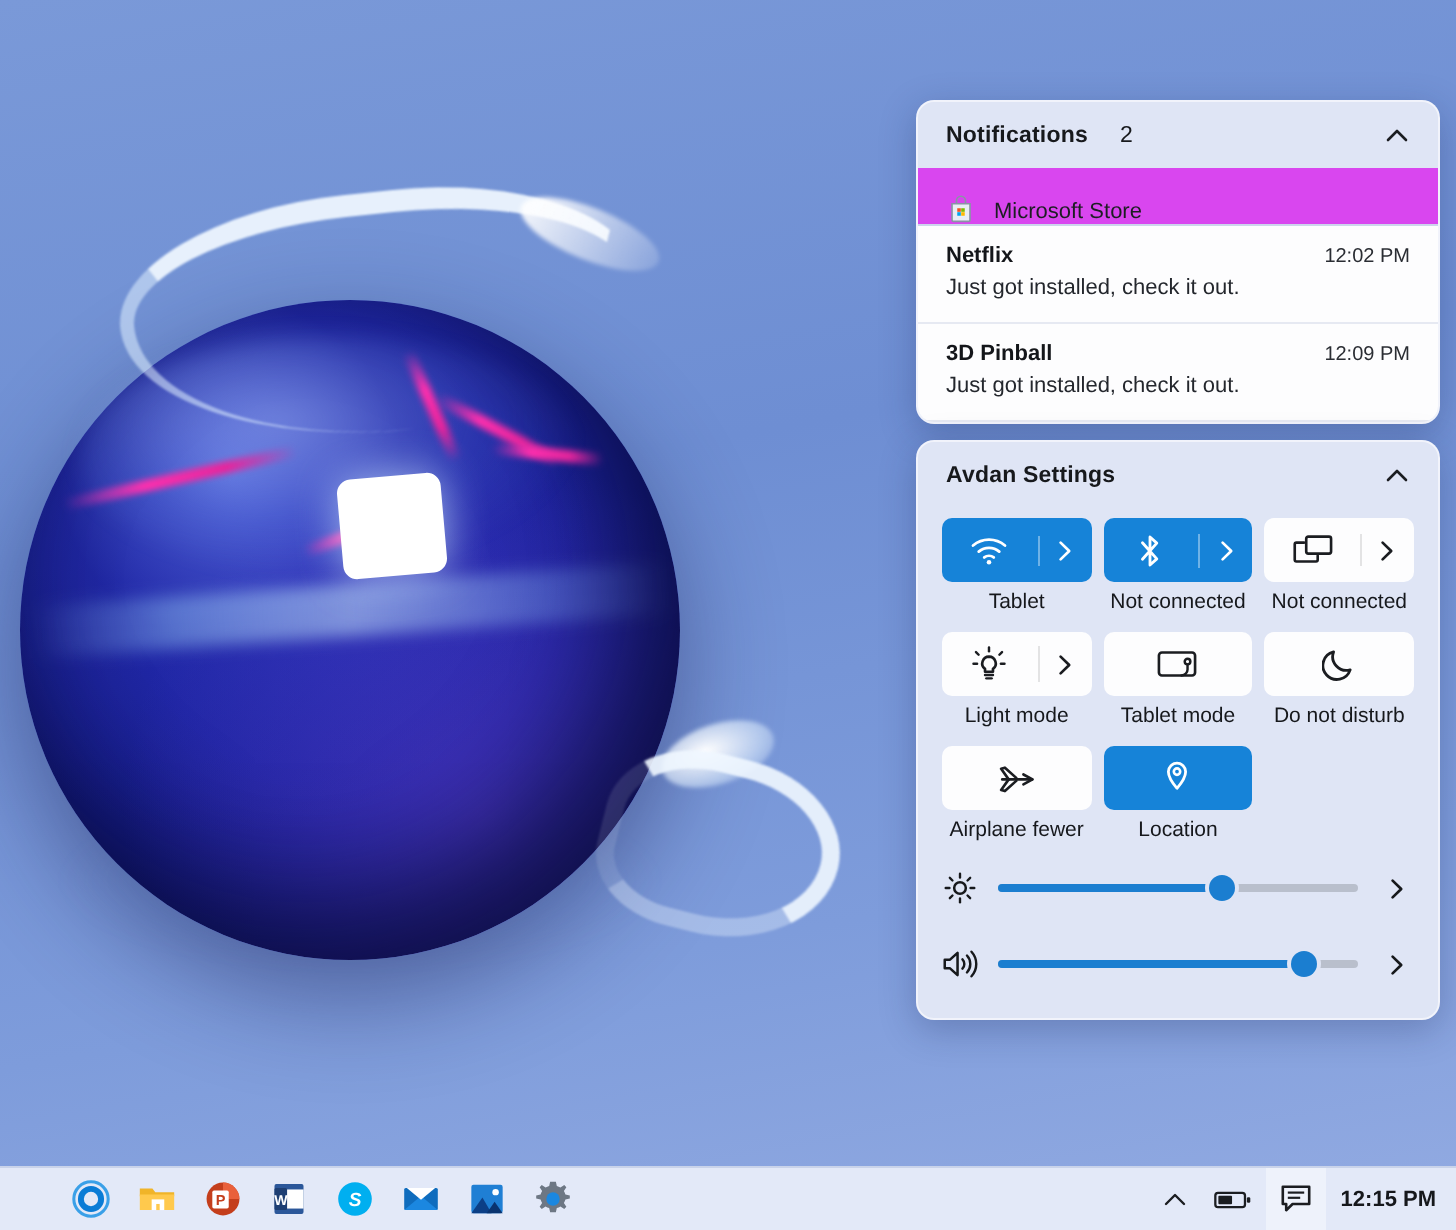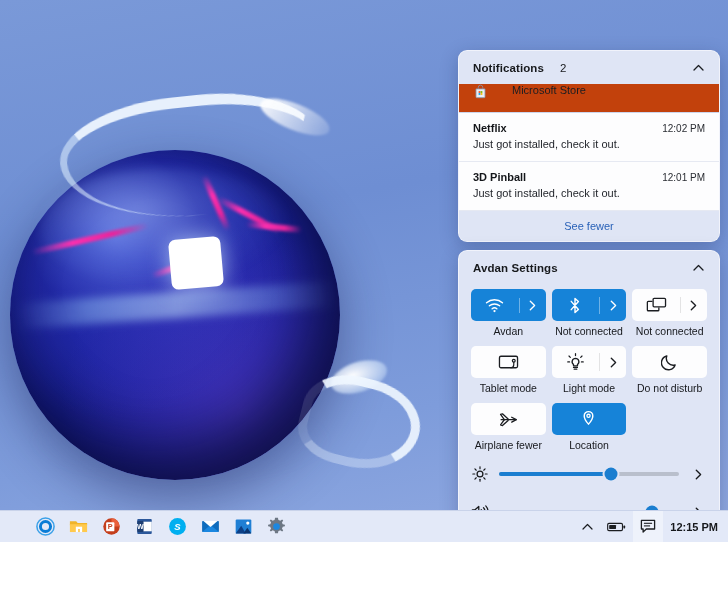--- a/index.html
+++ b/index.html
@@ -7,21 +7,21 @@
   html, body {
     width: 728px;
     height: 615px;
     overflow: hidden;
     font-family: "Liberation Sans", sans-serif;
   }
 
   #desktop {
     position: relative;
     width: 728px;
-    height: 542px;
+    height: 615px;
     background: linear-gradient(170deg, #7a99d8 0%, #6e8ed3 38%, #7e9cdb 72%, #93abe2 100%);
     overflow: hidden;
   }
 
   
   .wp { position: absolute; pointer-events: none; }
 
   #wp-sphere {
     width: 330px; height: 330px;
     left: 10px; top: 150px;
@@ -141,26 +141,26 @@
   .head-spacer { flex: 1; }
   .collapse-btn {
     width: 24px; height: 22px;
     display: flex; align-items: center; justify-content: center;
     border-radius: 4px;
     cursor: pointer;
   }
 
   
   .notif-group-head {
-    background: #c2410c;
+    background: #d946ef;
     height: 29px;
     display: flex;
-    align-items: flex-start;
+    align-items: flex-end;
     padding: 0 14px;
-    gap: 24px;
+    gap: 9px;
     border-bottom: 1px solid #ccd5ec;
   }
   .notif-group-name { font-size: 11px; color: #1c1e22; }
 
   .notif-card {
     background: #fdfdfe;
     padding: 9px 14px 11px 14px;
     border-bottom: 1px solid #e6e9f2;
   }
   .notif-row1 { display: flex; align-items: baseline; justify-content: space-between; }
@@ -348,26 +348,25 @@
         <div class="notif-row1">
           <span class="notif-app">Netflix</span>
           <span class="notif-time">12:02 PM</span>
         </div>
         <div class="notif-body">Just got installed, check it out.</div>
       </div>
 
       <div class="notif-card">
         <div class="notif-row1">
           <span class="notif-app">3D Pinball</span>
-          <span class="notif-time">12:01 PM</span>
+          <span class="notif-time">12:09 PM</span>
         </div>
         <div class="notif-body">Just got installed, check it out.</div>
       </div>
 
-      <div class="see-fewer">See fewer</div>
     </div>
 
     <div class="panel">
       <div class="panel-head">
         <span class="panel-title">Avdan Settings</span>
         <span class="head-spacer"></span>
         <span class="collapse-btn">
           <svg width="11" height="7" viewBox="0 0 11 7">
             <path d="M1 6 L5.5 1.5 L10 6" fill="none" stroke="#1b1d21" stroke-width="1.3" stroke-linecap="round" stroke-linejoin="round"></path>
           </svg>
@@ -385,21 +384,21 @@
                     <path stroke-linecap="round" stroke-linejoin="round" fill="none" stroke="currentColor" stroke-width="1.5" d="M7.5 10.9 A4.1 4.1 0 0 1 12.5 10.9"></path>
                     <circle cx="10" cy="13.4" r="1.2" fill="currentColor"></circle>
                   </svg>
                 </span>
                 <span class="qs-chev">
                   <svg width="7" height="11" viewBox="0 0 7 11">
                     <path stroke-linecap="round" stroke-linejoin="round" fill="none" stroke="currentColor" stroke-width="1.35" d="M1.3 1.3 L5.6 5.5 L1.3 9.7"></path>
                   </svg>
                 </span>
               </div>
-              <div class="qs-label">Avdan</div>
+              <div class="qs-label">Tablet</div>
             </div>
             <div class="qs-cell">
               <div class="qs-tile on split">
                 <span class="qs-ico">
                   <svg width="12" height="17" viewBox="0 0 12 18">
                     <path stroke-linecap="round" stroke-linejoin="round" fill="none" stroke="currentColor" stroke-width="1.5" d="M2 4.6 L9.6 13.2 L6 16.4 V1.6 L9.6 4.8 L2 13.4"></path>
                   </svg>
                 </span>
                 <span class="qs-chev">
                   <svg width="7" height="11" viewBox="0 0 7 11">
@@ -417,32 +416,20 @@
                     <path stroke-linecap="round" stroke-linejoin="round" fill="none" stroke="currentColor" stroke-width="1.4" d="M6.2 4.6 H2.2 a0.9 0.9 0 0 0 -0.9 0.9 v8.2 a0.9 0.9 0 0 0 0.9 0.9 h10.4 a0.9 0.9 0 0 0 0.9 -0.9 v-2.2"></path>
                   </svg>
                 </span>
                 <span class="qs-chev">
                   <svg width="7" height="11" viewBox="0 0 7 11">
                     <path stroke-linecap="round" stroke-linejoin="round" fill="none" stroke="currentColor" stroke-width="1.35" d="M1.3 1.3 L5.6 5.5 L1.3 9.7"></path>
                   </svg>
                 </span>
               </div>
               <div class="qs-label">Not connected</div>
-            </div>
-            <div class="qs-cell">
-              <div class="qs-tile">
-                <span class="qs-ico">
-                  <svg width="21" height="16" viewBox="0 0 22 17">
-                    <rect x="1.4" y="2.4" width="19.2" height="12.2" rx="1.6" stroke-linecap="round" stroke-linejoin="round" fill="none" stroke="currentColor" stroke-width="1.4"></rect>
-                    <path stroke-linecap="round" stroke-linejoin="round" fill="none" stroke="currentColor" stroke-width="1.3" d="M13.4 14.6 a3.2 3.2 0 0 0 3.2 -3.2 v-2.6"></path>
-                    <circle cx="16.6" cy="7.2" r="1.5" stroke-linecap="round" stroke-linejoin="round" fill="none" stroke="currentColor" stroke-width="1.3"></circle>
-                  </svg>
-                </span>
-              </div>
-              <div class="qs-label">Tablet mode</div>
             </div>
             <div class="qs-cell">
               <div class="qs-tile split">
                 <span class="qs-ico">
                   <svg width="17" height="18" viewBox="0 0 18 19">
                     <path stroke-linecap="round" stroke-linejoin="round" fill="none" stroke="currentColor" stroke-width="1.4" d="M9 5.6 a3.6 3.6 0 0 1 2.1 6.5 v1.5 h-4.2 v-1.5 A3.6 3.6 0 0 1 9 5.6 z"></path>
                     <line stroke-linecap="round" stroke-linejoin="round" fill="none" stroke="currentColor" stroke-width="1.3" x1="6.9" y1="15.3" x2="11.1" y2="15.3"></line>
                     <line stroke-linecap="round" stroke-linejoin="round" fill="none" stroke="currentColor" stroke-width="1.3" x1="7.6" y1="17.1" x2="10.4" y2="17.1"></line>
                     <line stroke-linecap="round" stroke-linejoin="round" fill="none" stroke="currentColor" stroke-width="1.3" x1="9" y1="0.7" x2="9" y2="2.7"></line>
                     <line stroke-linecap="round" stroke-linejoin="round" fill="none" stroke="currentColor" stroke-width="1.3" x1="2.1" y1="3.2" x2="3.5" y2="4.6"></line>
@@ -451,20 +438,32 @@
                     <line stroke-linecap="round" stroke-linejoin="round" fill="none" stroke="currentColor" stroke-width="1.3" x1="17.2" y1="9.4" x2="15.3" y2="9.4"></line>
                   </svg>
                 </span>
                 <span class="qs-chev">
                   <svg width="7" height="11" viewBox="0 0 7 11">
                     <path stroke-linecap="round" stroke-linejoin="round" fill="none" stroke="currentColor" stroke-width="1.35" d="M1.3 1.3 L5.6 5.5 L1.3 9.7"></path>
                   </svg>
                 </span>
               </div>
               <div class="qs-label">Light mode</div>
+            </div>
+            <div class="qs-cell">
+              <div class="qs-tile">
+                <span class="qs-ico">
+                  <svg width="21" height="16" viewBox="0 0 22 17">
+                    <rect x="1.4" y="2.4" width="19.2" height="12.2" rx="1.6" stroke-linecap="round" stroke-linejoin="round" fill="none" stroke="currentColor" stroke-width="1.4"></rect>
+                    <path stroke-linecap="round" stroke-linejoin="round" fill="none" stroke="currentColor" stroke-width="1.3" d="M13.4 14.6 a3.2 3.2 0 0 0 3.2 -3.2 v-2.6"></path>
+                    <circle cx="16.6" cy="7.2" r="1.5" stroke-linecap="round" stroke-linejoin="round" fill="none" stroke="currentColor" stroke-width="1.3"></circle>
+                  </svg>
+                </span>
+              </div>
+              <div class="qs-label">Tablet mode</div>
             </div>
             <div class="qs-cell">
               <div class="qs-tile">
                 <span class="qs-ico">
                   <svg width="17" height="18" viewBox="0 0 18 19">
                     <path stroke-linecap="round" stroke-linejoin="round" fill="none" stroke="currentColor" stroke-width="1.5" d="M14.9 12.6 A7.3 7.3 0 0 1 6.1 3.1 A7.4 7.4 0 1 0 14.9 12.6 z"></path>
                   </svg>
                 </span>
               </div>
               <div class="qs-label">Do not disturb</div>

